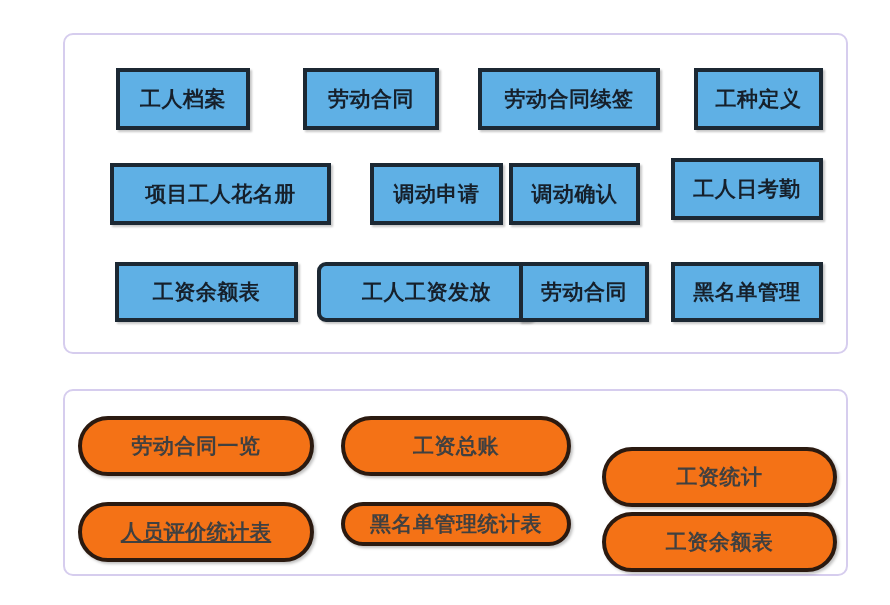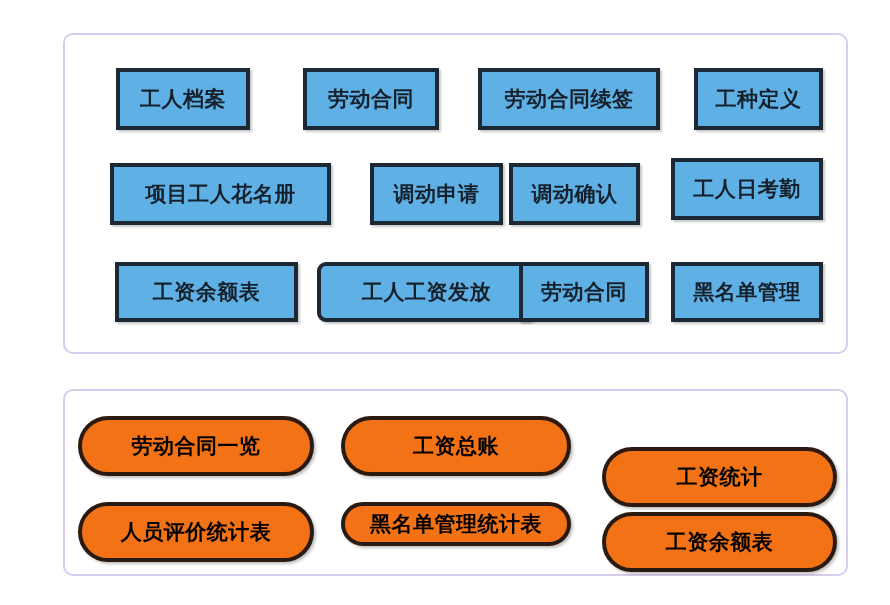--- a/index.html
+++ b/index.html
@@ -58,21 +58,21 @@
   
   .pill-box {
     position: absolute;
     background: #f47216;
     border: 4px solid #2b1a10;
     box-sizing: border-box;
     border-radius: 34px;
     display: flex;
     align-items: center;
     justify-content: center;
-    color: #000000;
+    color: #404040;
     font-weight: bold;
     font-size: 21px;
     letter-spacing: 0.5px;
     line-height: 1;
     white-space: nowrap;
     box-shadow: 2px 2px 3px rgba(0,0,0,0.25);
   }
 </style>
 </head>
 <body>
@@ -89,16 +89,16 @@
     <div class="node-box" style="left: 351px; top: 163px; width: 133px; height: 62px; margin-left: 19px;">调动申请</div>
     <div class="node-box" style="left: 509px; top: 163px; width: 131px; height: 62px;">调动确认</div>
     <div class="node-box" style="left: 671px; top: 158px; width: 152px; height: 62px;">工人日考勤</div>
     <div class="node-box" style="left: 115px; top: 262px; width: 183px; height: 60px;">工资余额表</div>
     <div class="node-box" style="left: 317px; top: 262px; width: 219px; height: 60px; border-radius: 9px;">工人工资发放</div>
     <div class="node-box" style="left: 519px; top: 262px; width: 130px; height: 60px;">劳动合同</div>
     <div class="node-box" style="left: 671px; top: 262px; width: 152px; height: 60px;">黑名单管理</div>
     <div class="pill-box" style="left: 78px; top: 416px; width: 236px; height: 60px;">劳动合同一览</div>
     <div class="pill-box" style="left: 341px; top: 416px; width: 230px; height: 60px;">工资总账</div>
     <div class="pill-box" style="left: 602px; top: 416px; width: 235px; height: 60px; margin-top: 31px;">工资统计</div>
-    <div class="pill-box" style="left: 78px; top: 502px; width: 236px; height: 60px;">人员评价统计表</div>
+    <div class="pill-box" style="left: 78px; top: 502px; width: 236px; height: 60px; text-decoration: underline;">人员评价统计表</div>
     <div class="pill-box" style="left: 341px; top: 502px; width: 230px; height: 44px;">黑名单管理统计表</div>
     <div class="pill-box" style="left: 602px; top: 512px; width: 235px; height: 60px;">工资余额表</div>
   </div>
 
 </body></html>

